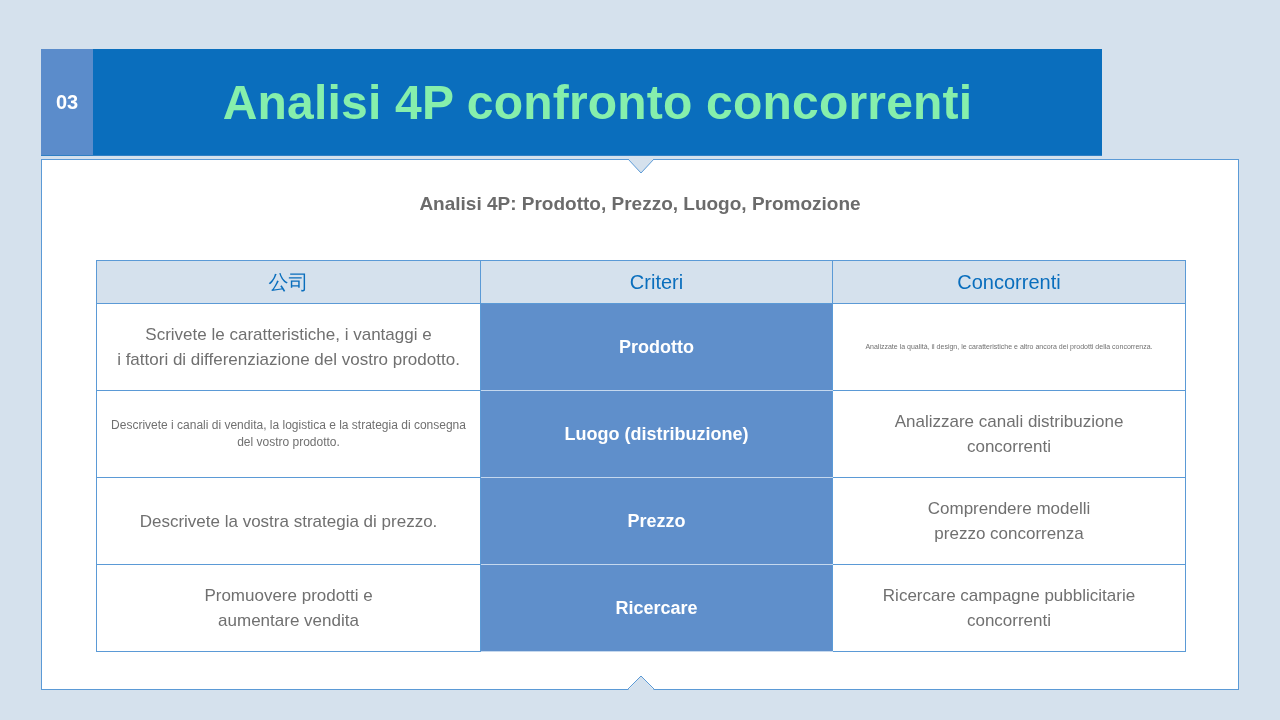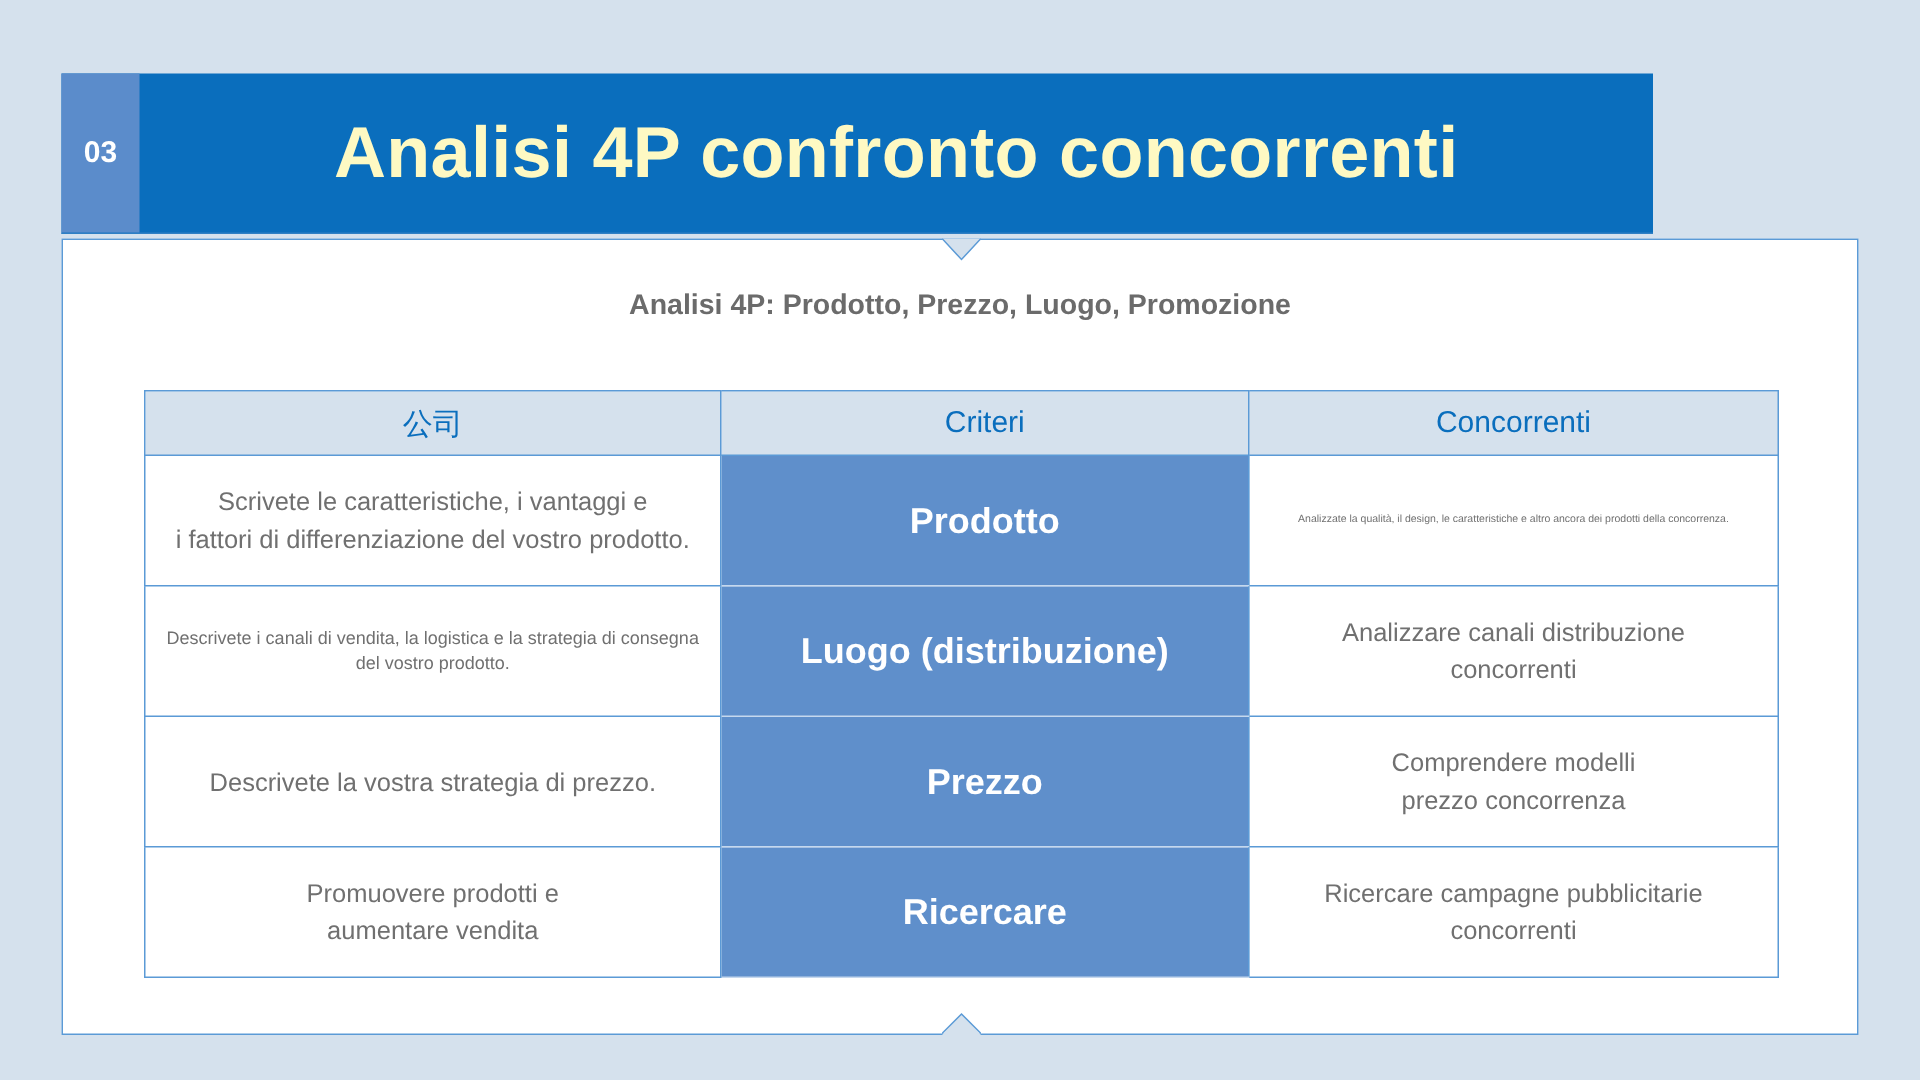--- a/index.html
+++ b/index.html
@@ -17,21 +17,21 @@
   }
   .header-num {
     position: absolute; left: 0; top: 0; width: 52px; height: 106px;
     background: #5b8ccb;
     color: #ffffff; font-weight: bold; font-size: 20px;
     display: flex; align-items: center; justify-content: center;
   }
   .header-title {
     position: absolute; left: 52px; right: 0; top: 0; height: 106px;
     display: flex; align-items: center; justify-content: center;
-    color: #fef9c3; font-weight: bold; font-size: 48px; letter-spacing: 0.2px;
+    color: #86efac; font-weight: bold; font-size: 48px; letter-spacing: 0.2px;
   }
   .header-arrow {
     position: absolute; left: 628px; top: 140px; width: 0; height: 0;
     border-left: 12px solid transparent; border-right: 12px solid transparent;
     border-top: 12px solid #0a6ebd;
   }
   .panel {
     position: absolute; left: 41px; top: 159px; width: 1196px; height: 529px;
     background: #ffffff;
     border: 1px solid #5b9ad6;
@@ -48,21 +48,21 @@
     border: 1px solid #5b9ad6;
     text-align: center; vertical-align: middle; padding: 0;
   }
   table.grid th {
     height: 42px; background: #d5e1ed; color: #0a6ebd;
     font-size: 20px; font-weight: normal;
   }
   table.grid th.mid { font-weight: normal; text-align: center; }
   table.grid td { height: 86px; color: #707070; font-size: 17px; line-height: 25px; background: #ffffff; }
   table.grid td.crit {
-    background: #5f8fcb; color: #ffffff; font-weight: bold; font-size: 24px;
+    background: #5f8fcb; color: #ffffff; font-weight: bold; font-size: 18px;
     border-top: 1px solid #c5d8ee; border-bottom: 1px solid #c5d8ee;
   }
   td.small { font-size: 12px !important; line-height: 17px !important; }
   td.tiny { font-size: 7px !important; line-height: 10px !important; }
 </style>
 </head>
 <body>
 
 <div class="header">
   <div class="header-num">03</div>

